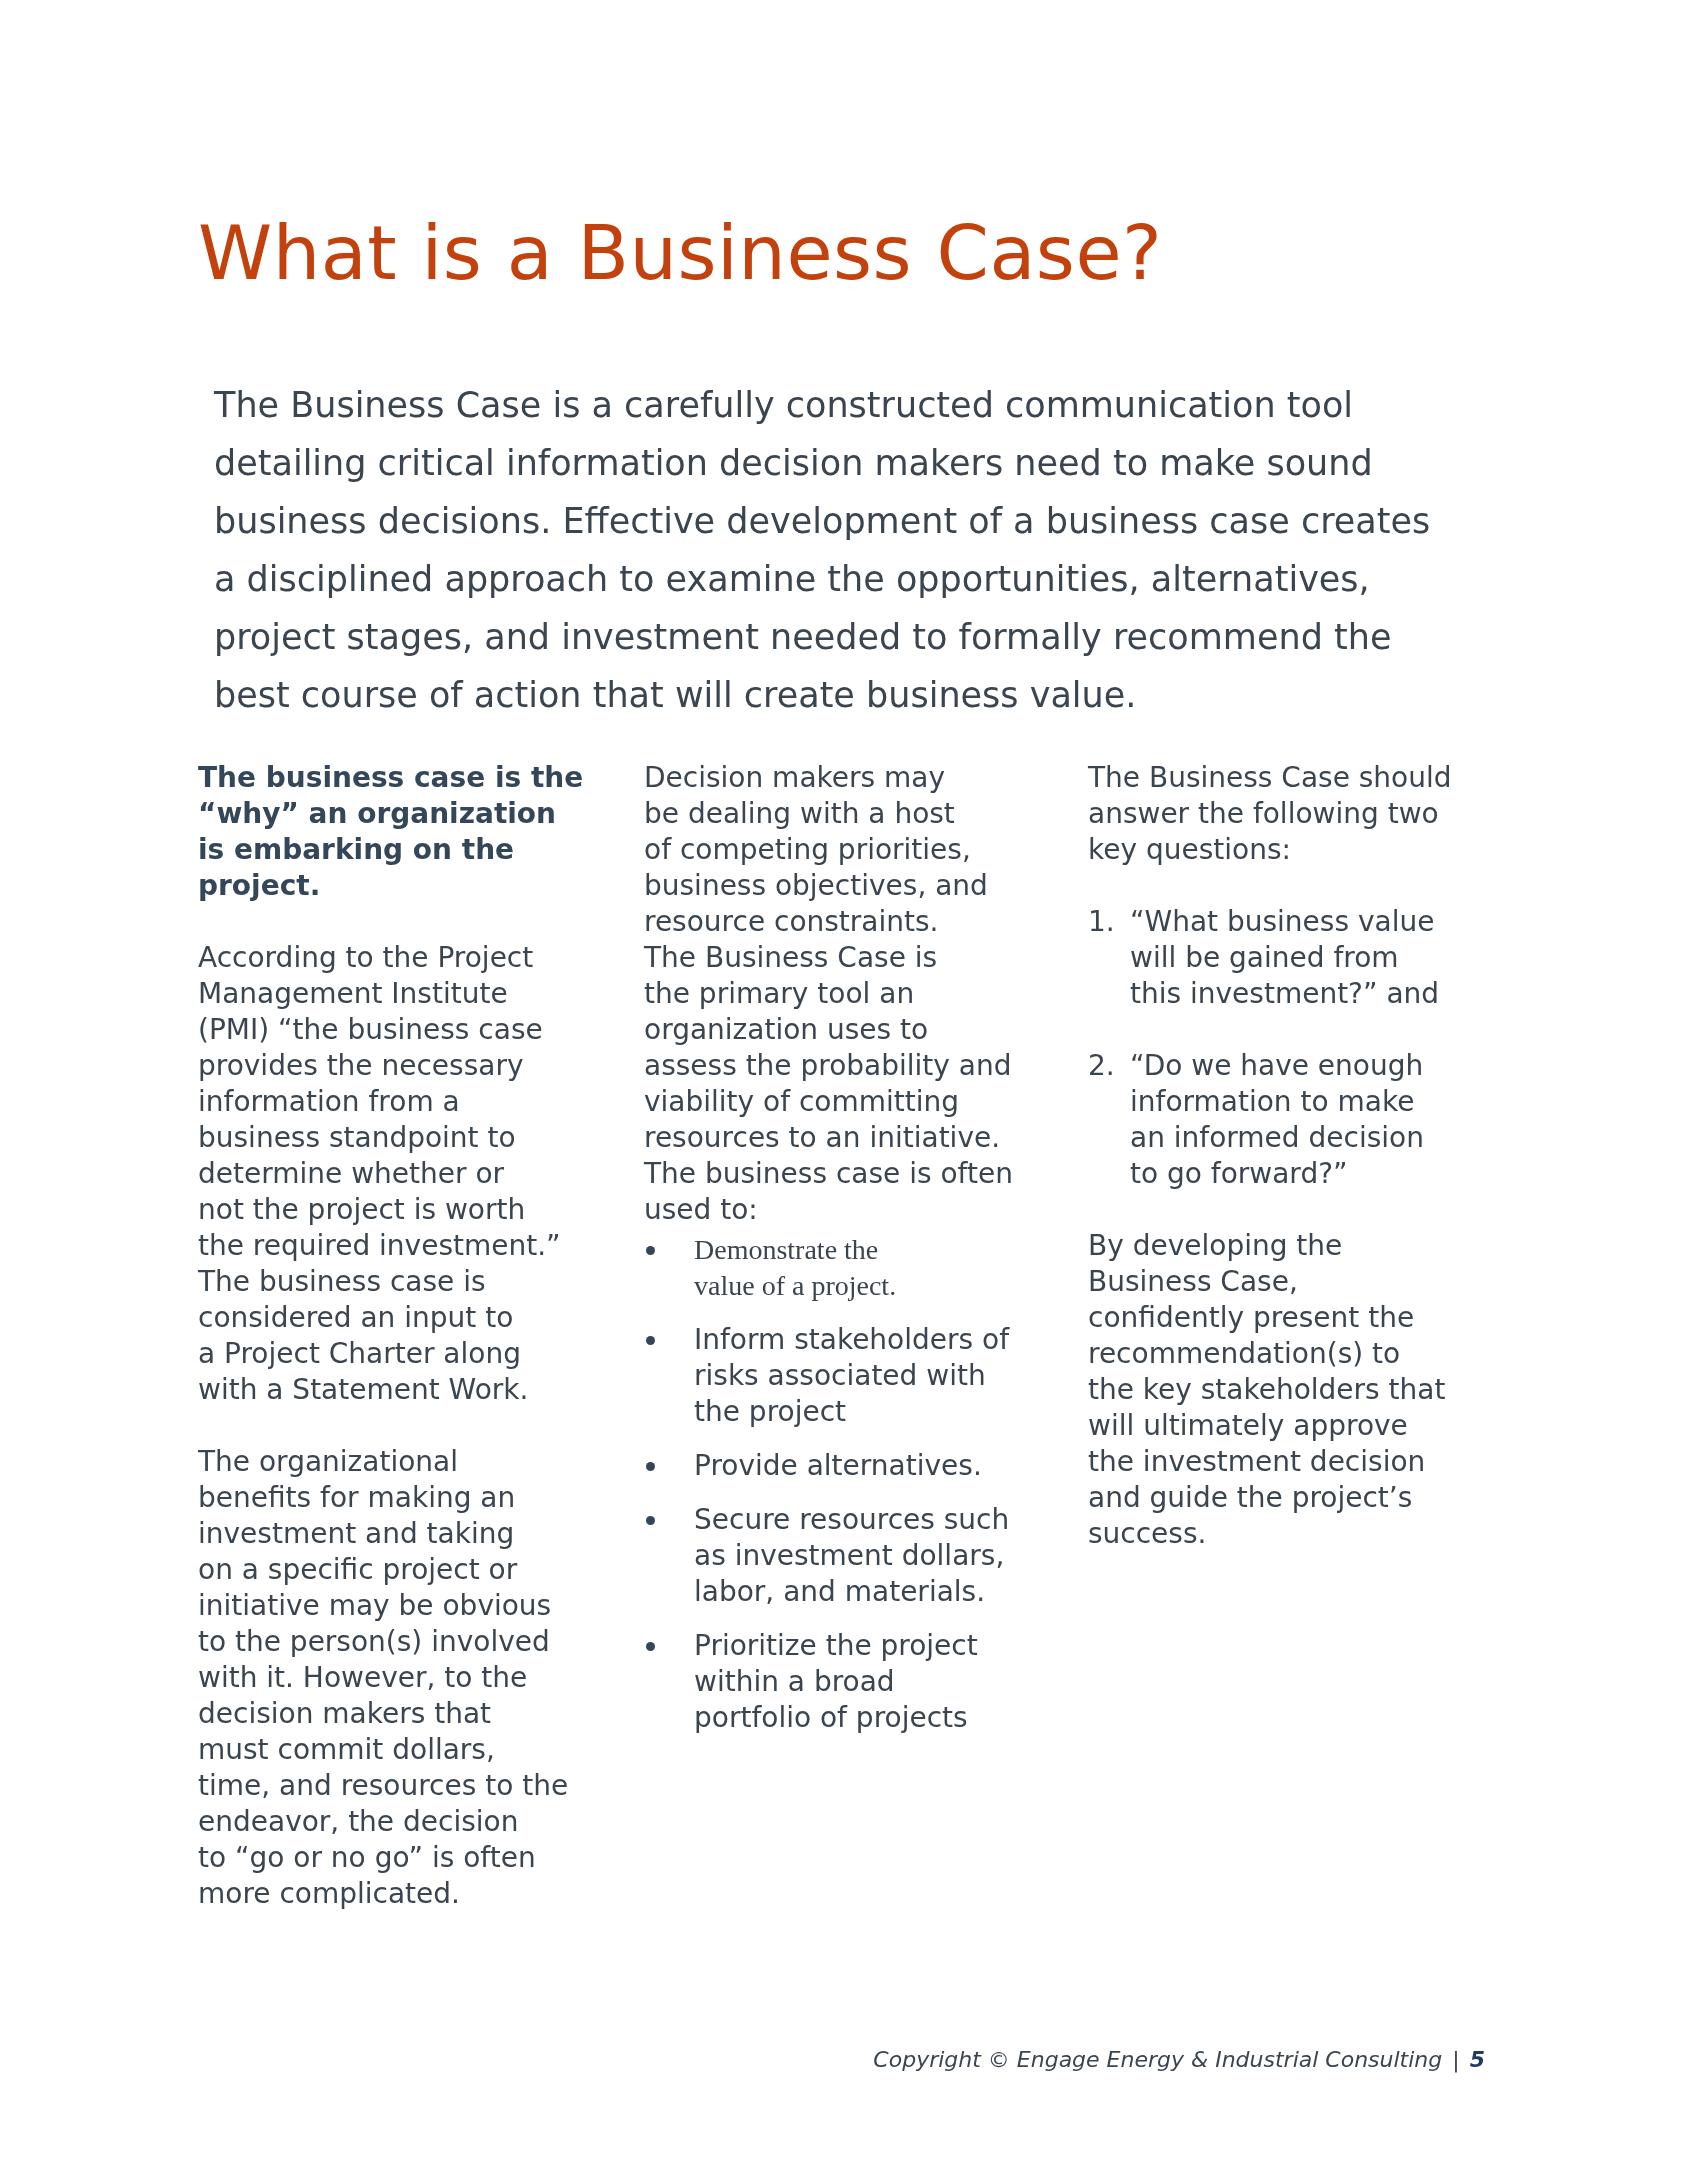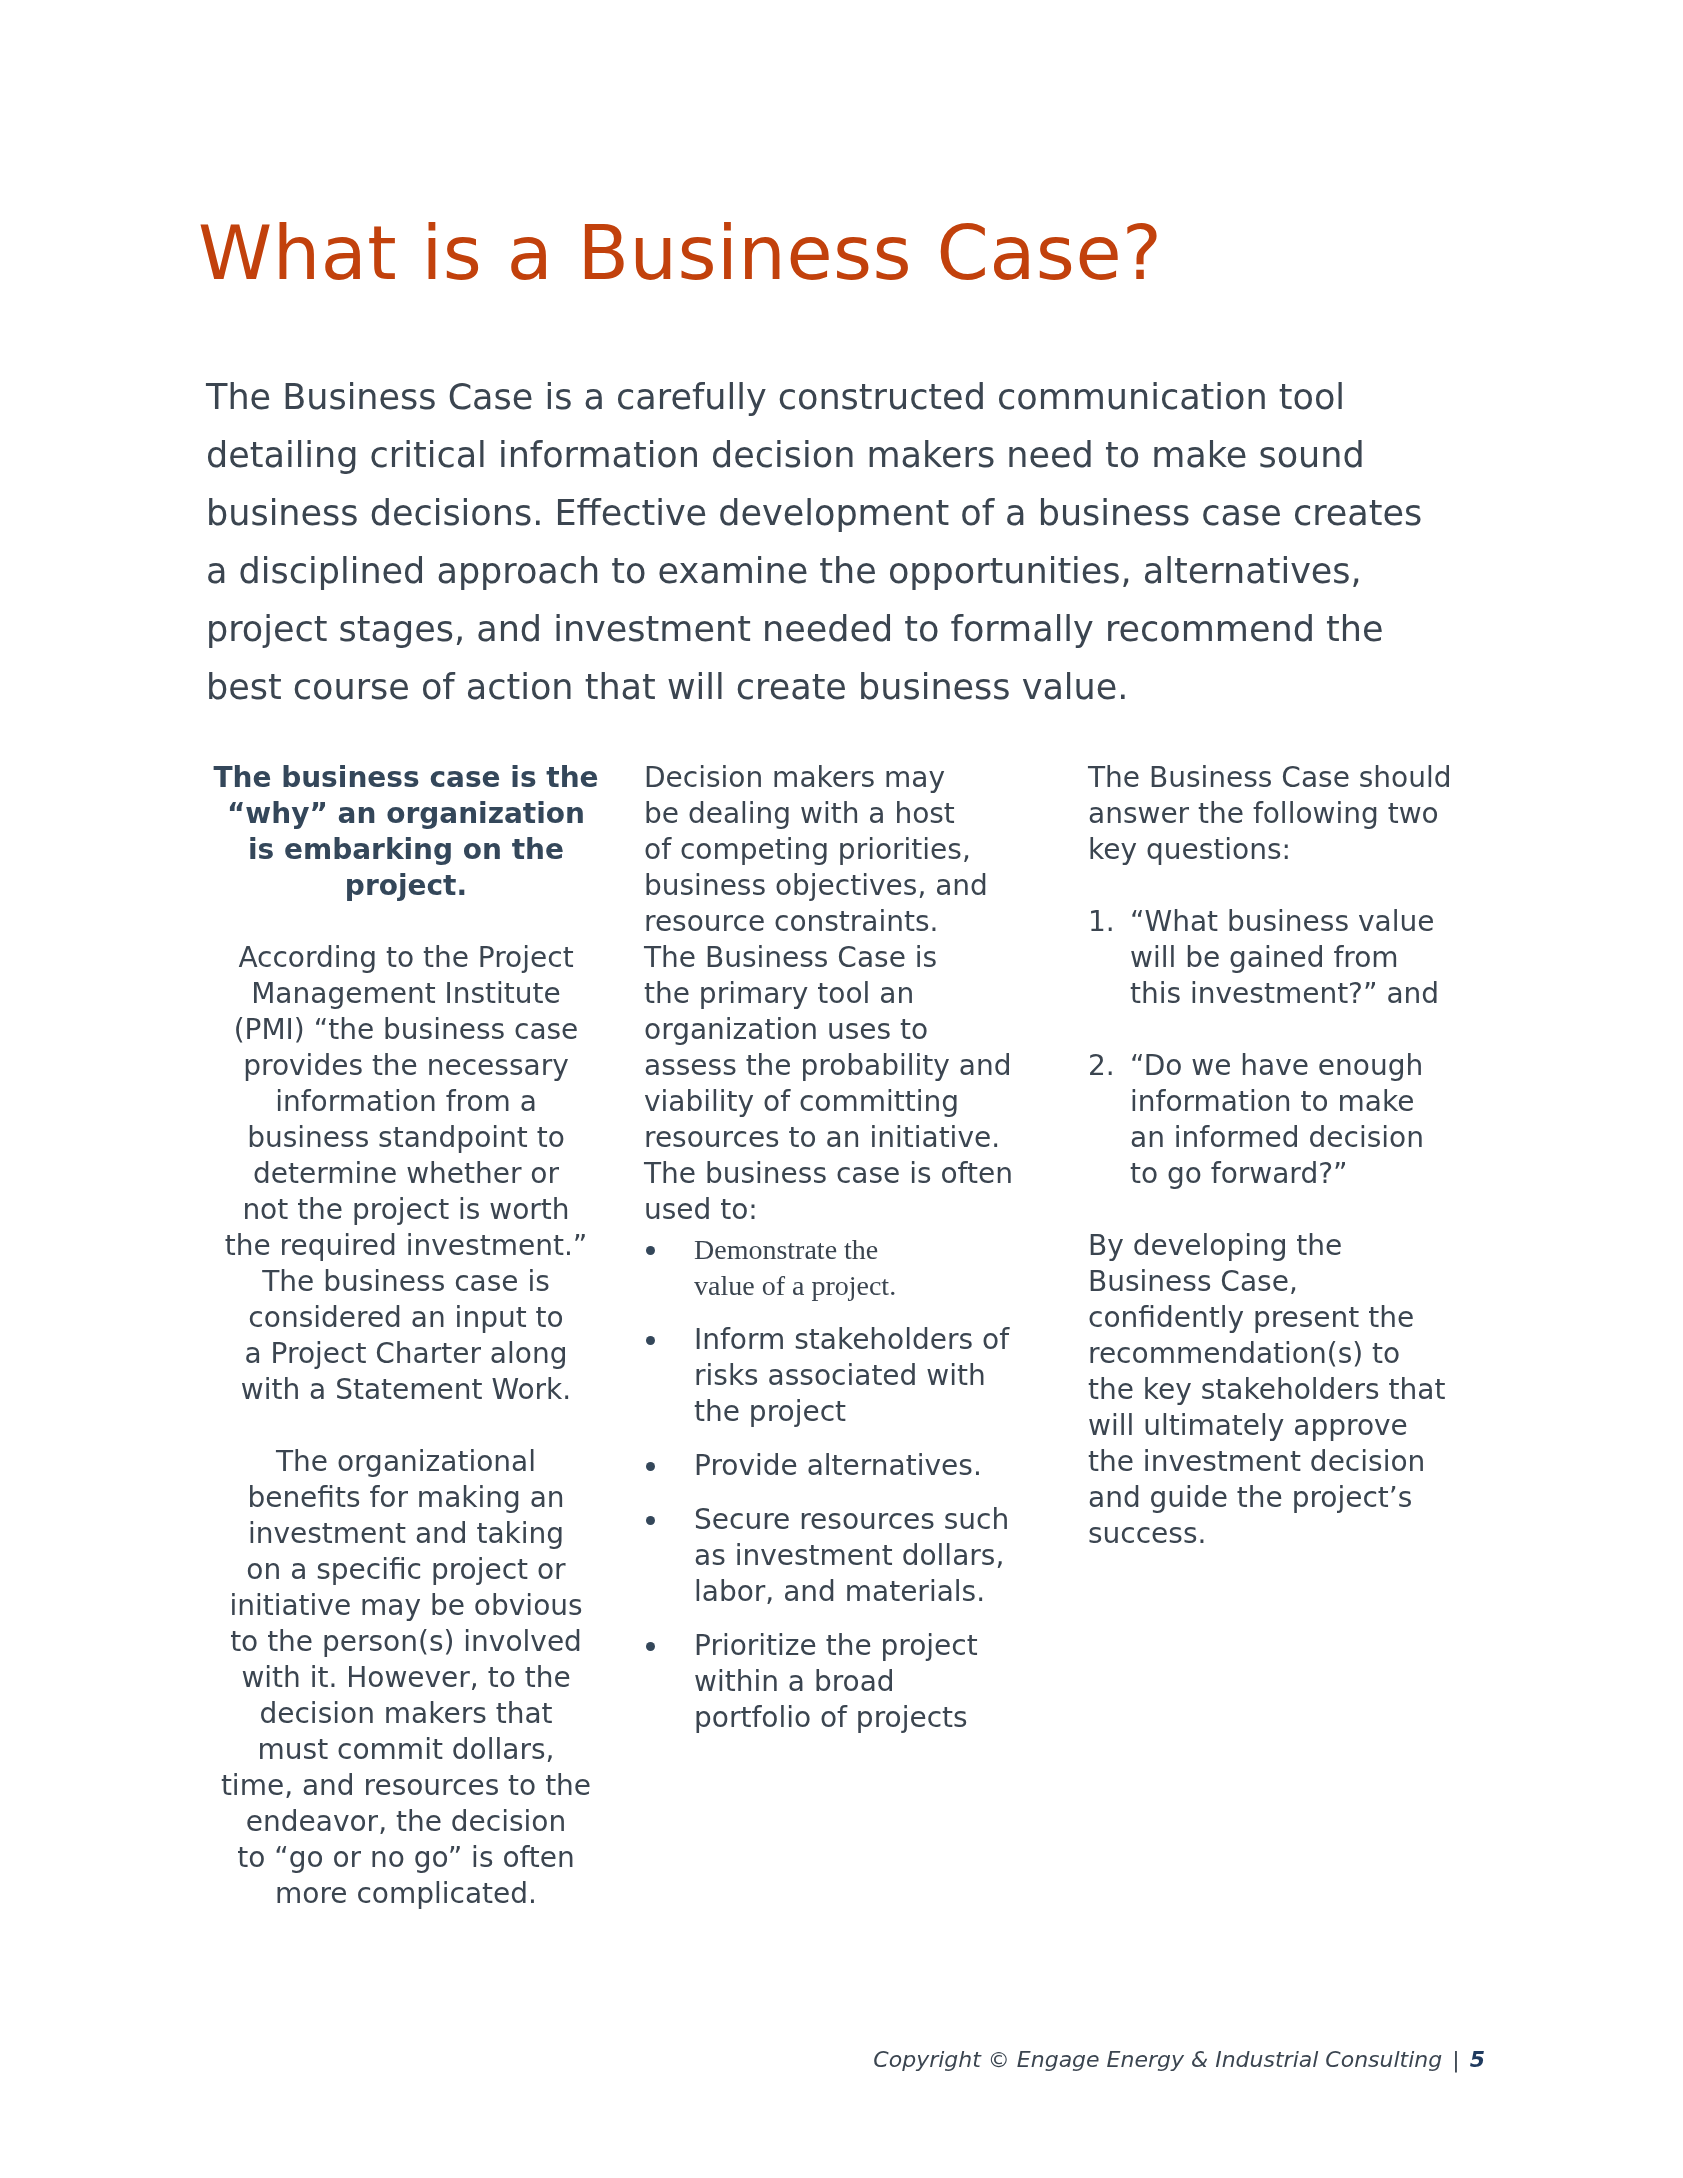--- a/index.html
+++ b/index.html
@@ -25,35 +25,35 @@
       color: #c2410c;
       letter-spacing: 0.5px;
       line-height: 1;
       white-space: nowrap;
     }
     .intro {
       position: absolute;
       left: 198px;
       top: 360px;
       width: 1307px;
-      margin: 8px;
+      margin: 16px;
       font-size: 35px;
       line-height: 58px;
       color: #3b4550;
     }
     .intro .line { display: block; white-space: nowrap; }
     .col {
       position: absolute;
       top: 760px;
       font-size: 28px;
       line-height: 36px;
       color: #3b4550;
     }
     .col .line { display: block; white-space: nowrap; }
-    .col-1 { left: 198px; width: 416px; text-align: center; }
+    .col-1 { left: 198px; width: 416px; }
     .col-2 { left: 644px; width: 416px; }
     .col-3 { left: 1088px; width: 416px; }
     .lead {
       font-weight: bold;
       color: #34475a;
     }
     .gap { height: 36px; }
     .bullets {
       list-style: none;
       margin: 0;

